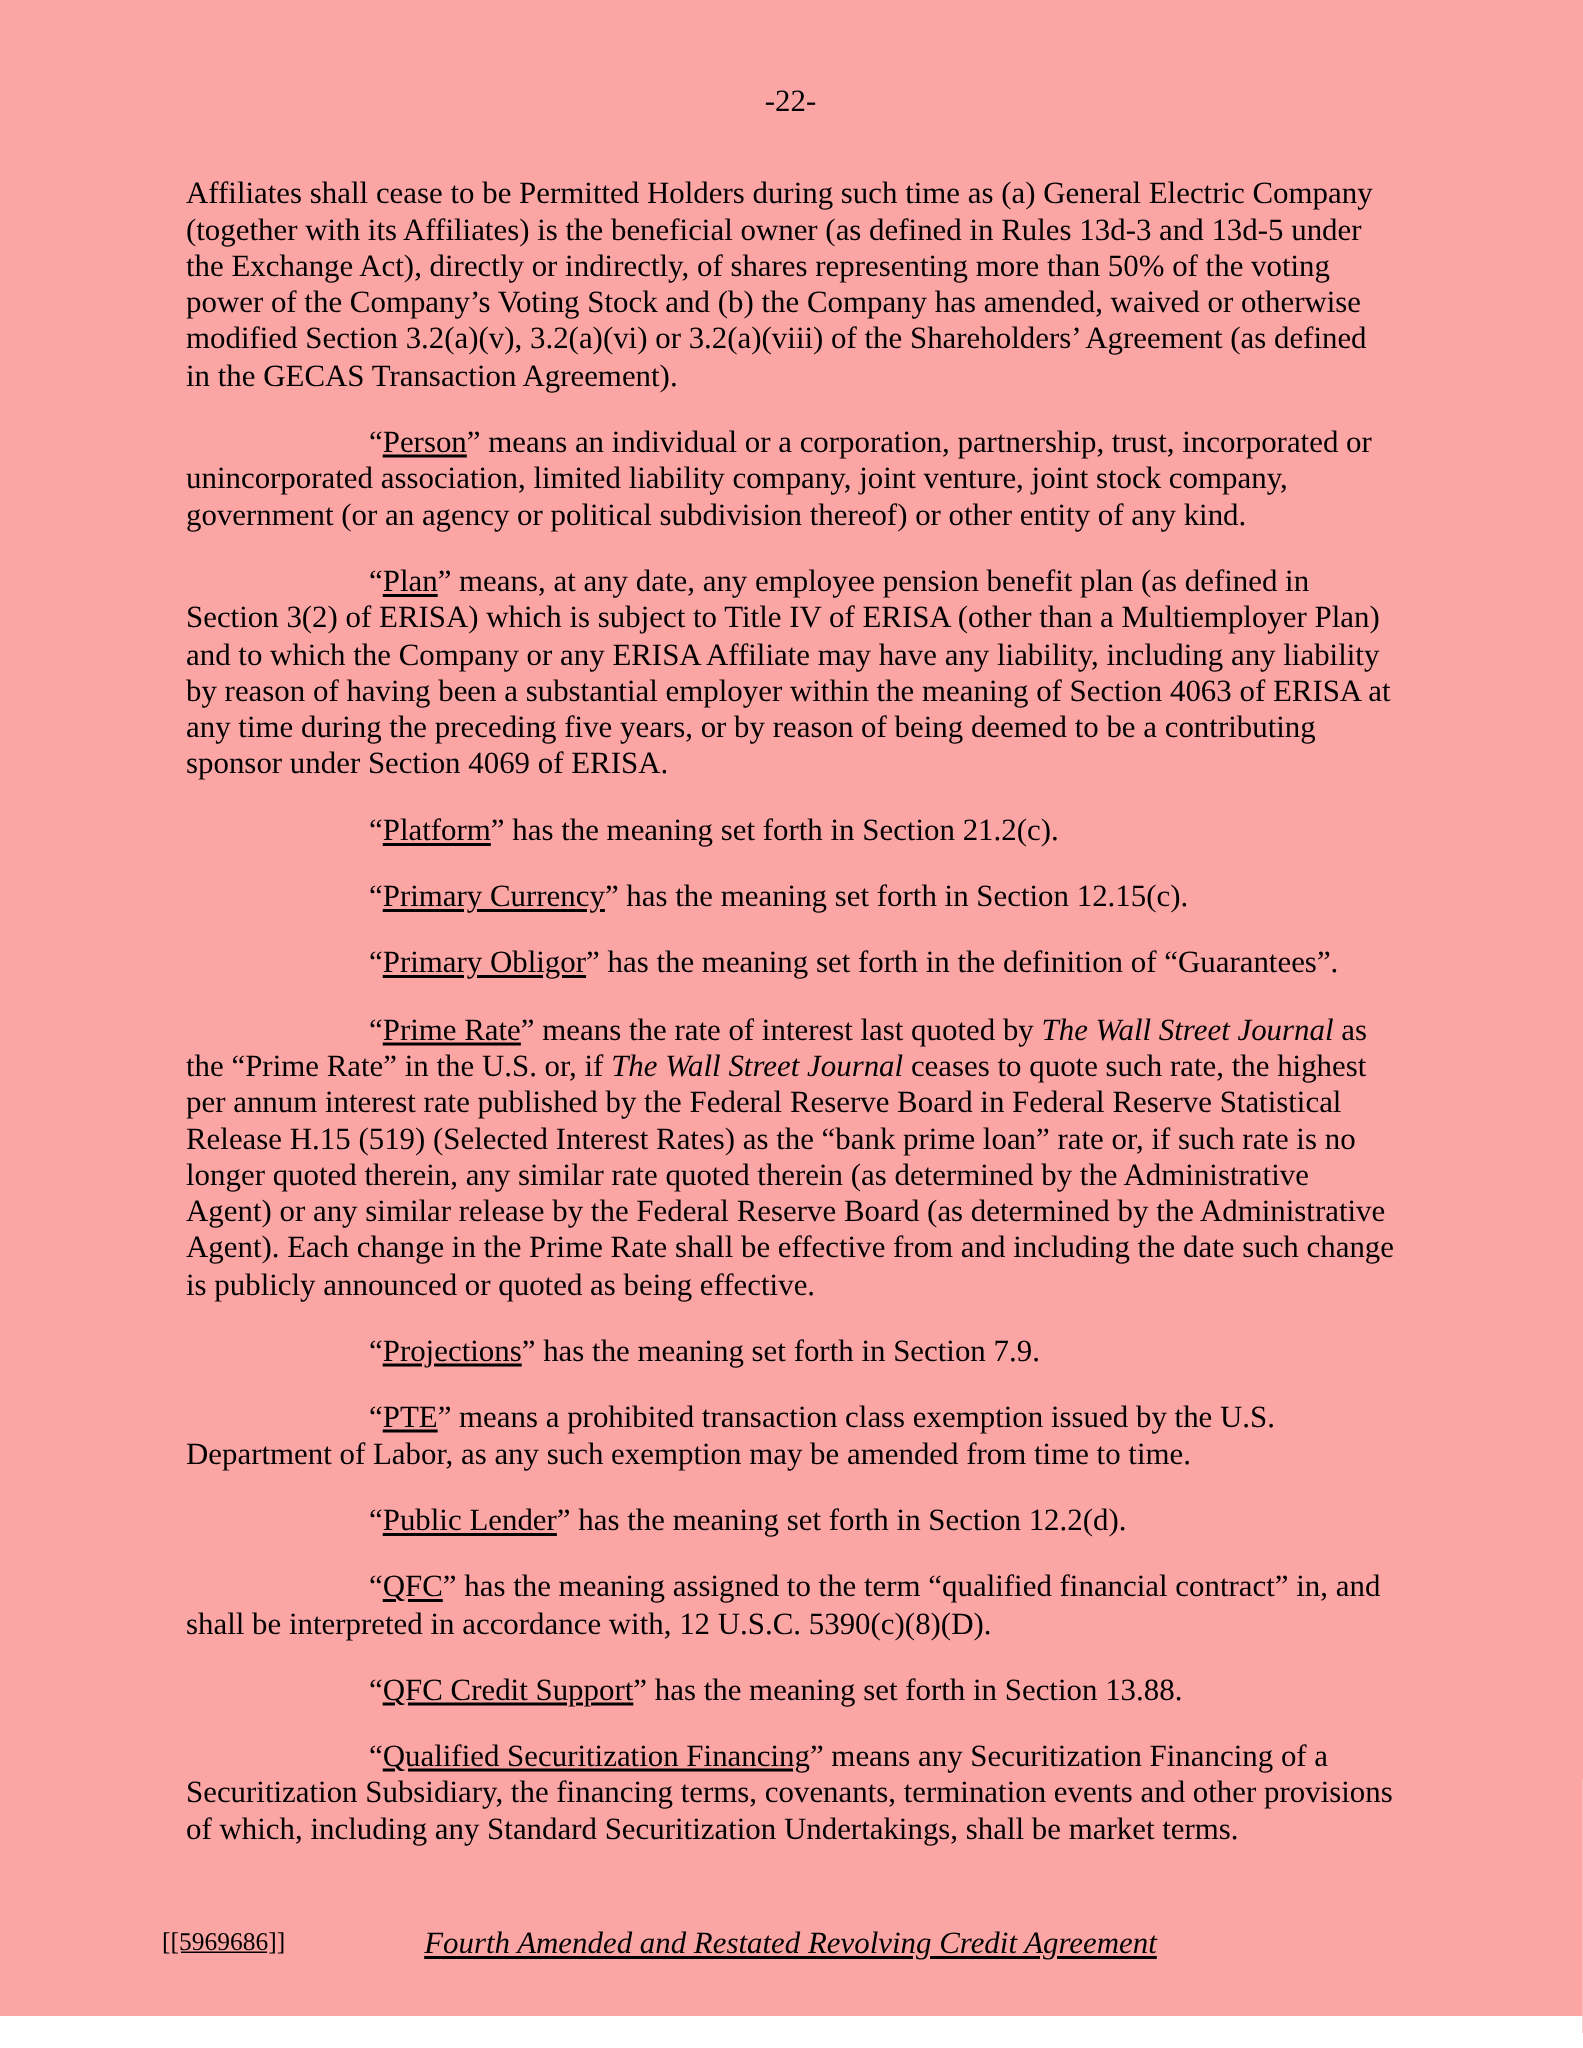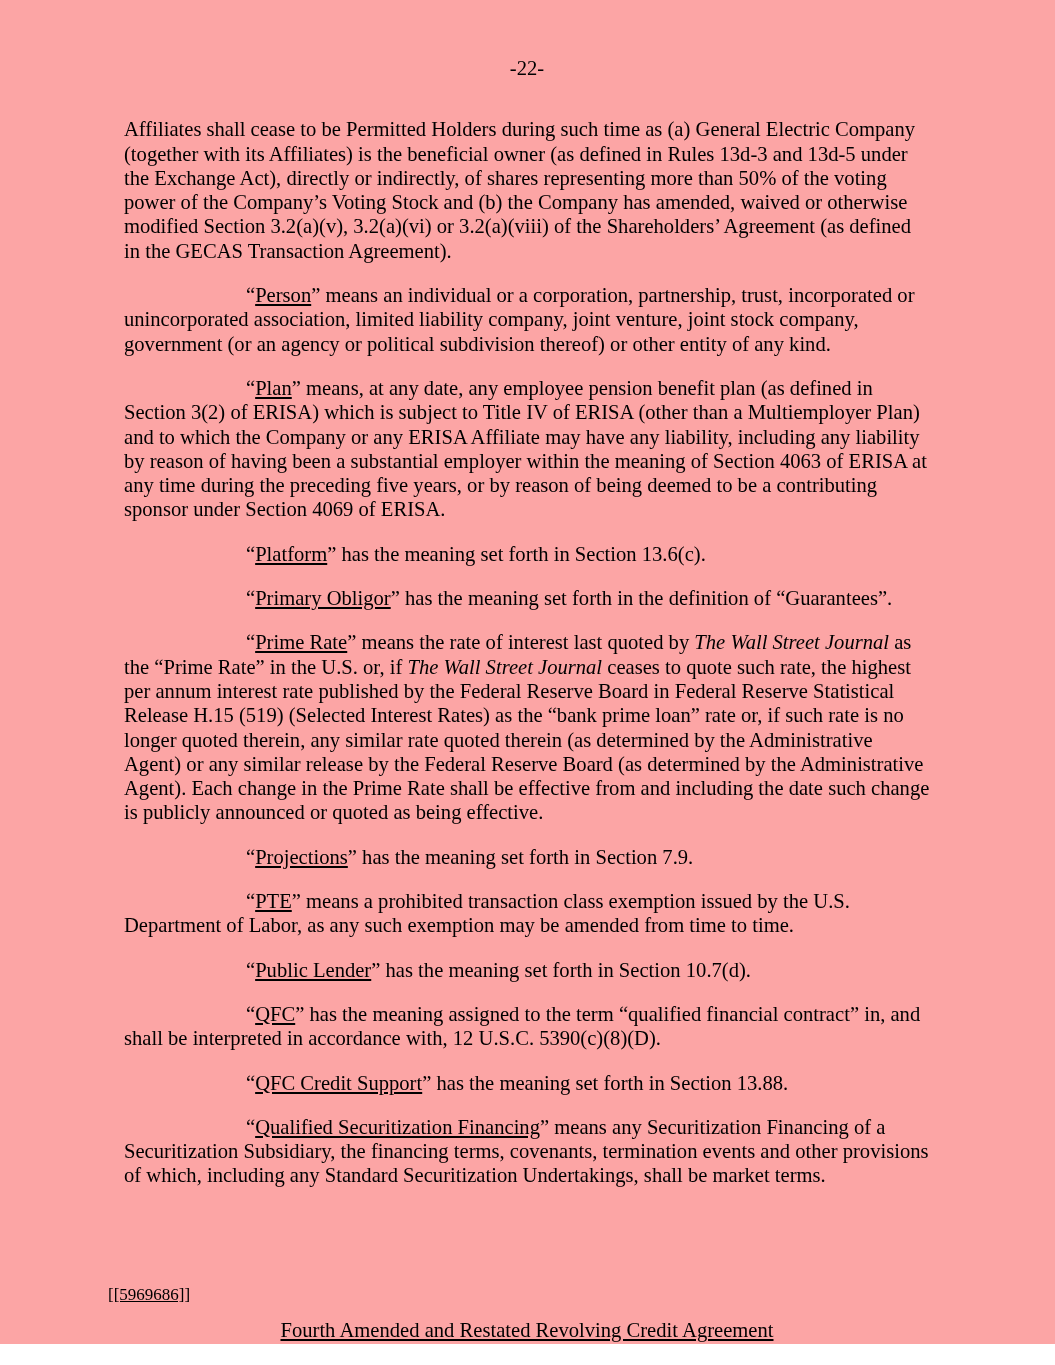--- a/index.html
+++ b/index.html
@@ -29,22 +29,23 @@
     text-align: left;
     font-family: Liberation Serif, serif;
   }
   p.para.indent { text-indent: 122px; }
   .u { text-decoration: underline; }
   .i { font-style: italic; }
   .footer-title {
     position: absolute;
     left: 124px;
     width: 806px;
-    top: 1318px;
+    top: 1284px;
     text-align: center;
+    font-style: italic;
   }
   .doc-id {
     position: absolute;
     left: 108px;
     top: 1287px;
     font-size: 17px;
     line-height: 16px;
     text-decoration: underline;
   }
 </style>
@@ -55,32 +56,33 @@
   <div class="content">
 
     <div class="pagenum">-22-</div>
 
     <p class="para"><span>Affiliates shall cease to be Permitted Holders during such time as (a) General Electric Company (together with its Affiliates) is the beneficial owner (as defined in Rules 13d-3 and 13d-5 under the Exchange Act), directly or indirectly, of shares representing more than 50% of the voting power of the Company’s Voting Stock and (b) the Company has amended, waived or otherwise modified Section 3.2(a)(v), 3.2(a)(vi) or 3.2(a)(viii) of the Shareholders’ Agreement (as defined in the GECAS Transaction Agreement).</span></p>
 
     <p class="para indent"><span>“</span><span class="u">Person</span><span>” means an individual or a corporation, partnership, trust, incorporated or unincorporated association, limited liability company, joint venture, joint stock company, government (or an agency or political subdivision thereof) or other entity of any kind.</span></p>
 
     <p class="para indent"><span>“</span><span class="u">Plan</span><span>” means, at any date, any employee pension benefit plan (as defined in Section 3(2) of ERISA) which is subject to Title IV of ERISA (other than a Multiemployer Plan) and to which the Company or any ERISA Affiliate may have any liability, including any liability by reason of having been a substantial employer within the meaning of Section 4063 of ERISA at any time during the preceding five years, or by reason of being deemed to be a contributing sponsor under Section 4069 of ERISA.</span></p>
 
-    <p class="para indent"><span>“</span><span class="u">Platform</span><span>” has the meaning set forth in Section 13.6(c).</span></p>
+    <p class="para indent"><span>“</span><span class="u">Platform</span><span>” has the meaning set forth in Section 21.2(c).</span></p>
 
+    <p class="para indent"><span>“</span><span class="u">Primary Currency</span><span>” has the meaning set forth in Section 12.15(c).</span></p>
 
     <p class="para indent"><span>“</span><span class="u">Primary Obligor</span><span>” has the meaning set forth in the definition of “Guarantees”.</span></p>
 
     <p class="para indent"><span>“</span><span class="u">Prime Rate</span><span>” means the rate of interest last quoted by </span><span class="i">The Wall Street Journal</span><span> as the “Prime Rate” in the U.S. or, if </span><span class="i">The Wall Street Journal</span><span> ceases to quote such rate, the highest per annum interest rate published by the Federal Reserve Board in Federal Reserve Statistical Release H.15 (519) (Selected Interest Rates) as the “bank prime loan” rate or, if such rate is no longer quoted therein, any similar rate quoted therein (as determined by the Administrative Agent) or any similar release by the Federal Reserve Board (as determined by the Administrative Agent).  Each change in the Prime Rate shall be effective from and including the date such change is publicly announced or quoted as being effective.</span></p>
 
     <p class="para indent"><span>“</span><span class="u">Projections</span><span>” has the meaning set forth in Section 7.9.</span></p>
 
     <p class="para indent"><span>“</span><span class="u">PTE</span><span>” means a prohibited transaction class exemption issued by the U.S. Department of Labor, as any such exemption may be amended from time to time.</span></p>
 
-    <p class="para indent"><span>“</span><span class="u">Public Lender</span><span>” has the meaning set forth in Section 10.7(d).</span></p>
+    <p class="para indent"><span>“</span><span class="u">Public Lender</span><span>” has the meaning set forth in Section 12.2(d).</span></p>
 
     <p class="para indent"><span>“</span><span class="u">QFC</span><span>” has the meaning assigned to the term “qualified financial contract” in, and shall be interpreted in accordance with, 12 U.S.C. 5390(c)(8)(D).</span></p>
 
     <p class="para indent"><span>“</span><span class="u">QFC Credit Support</span><span>” has the meaning set forth in Section 13.88.</span></p>
 
     <p class="para indent"><span>“</span><span class="u">Qualified Securitization Financing</span><span>” means any Securitization Financing of a Securitization Subsidiary, the financing terms, covenants, termination events and other provisions of which, including any Standard Securitization Undertakings, shall be market terms.</span></p>
 
   </div>
 
   <div class="footer-title"><span class="u">Fourth Amended and Restated Revolving Credit Agreement</span></div>

